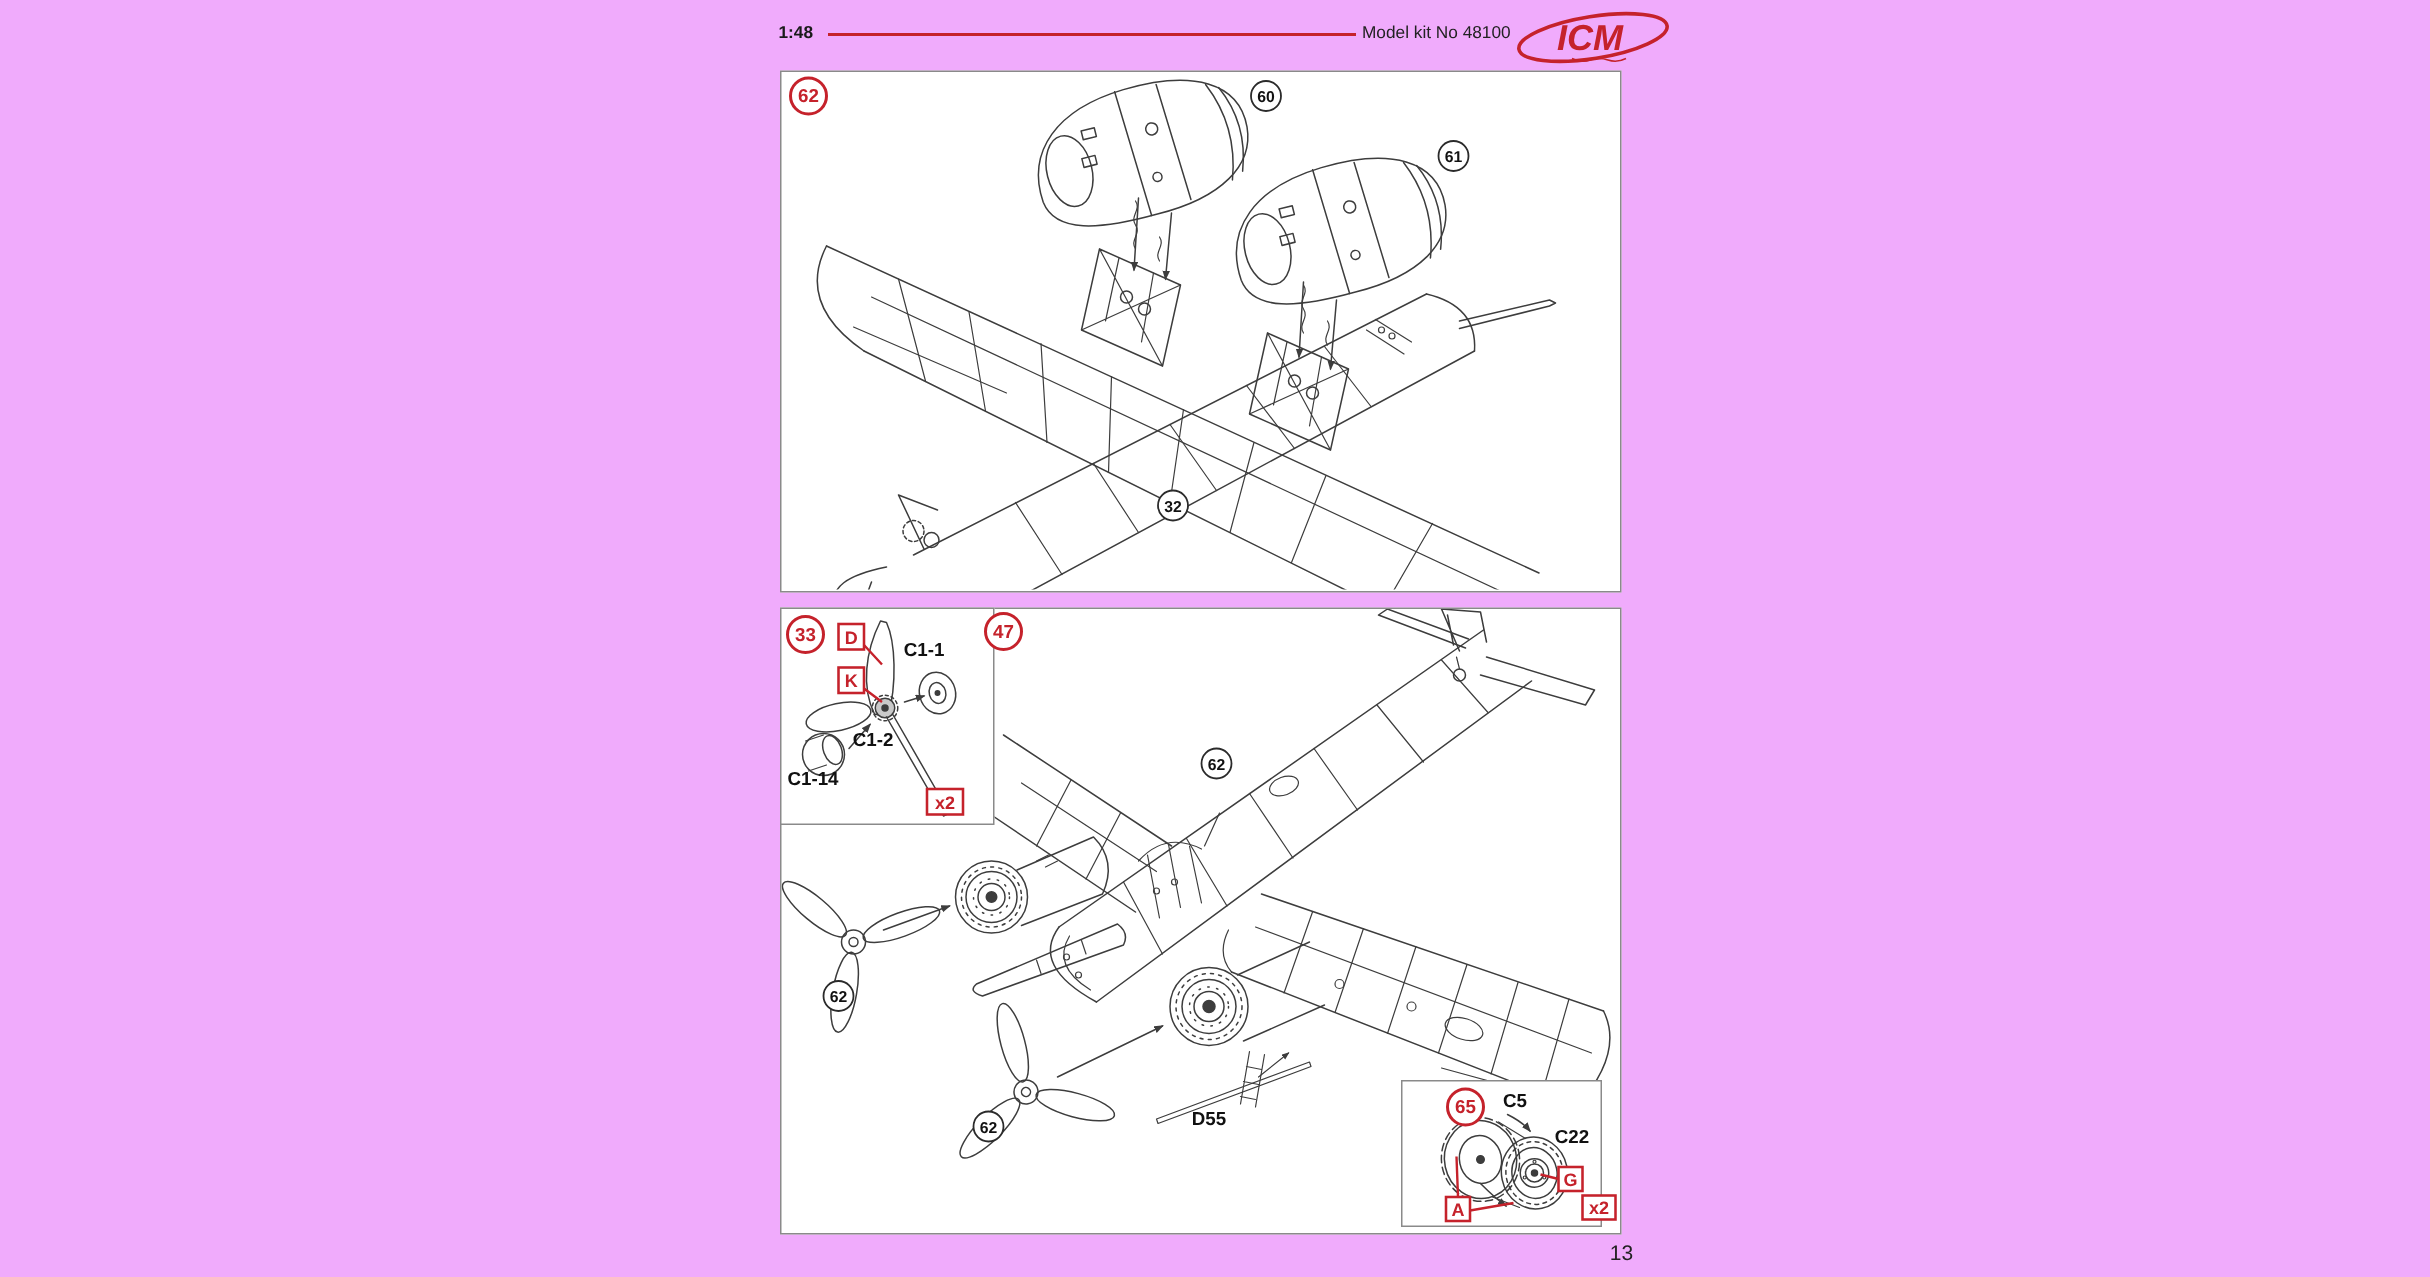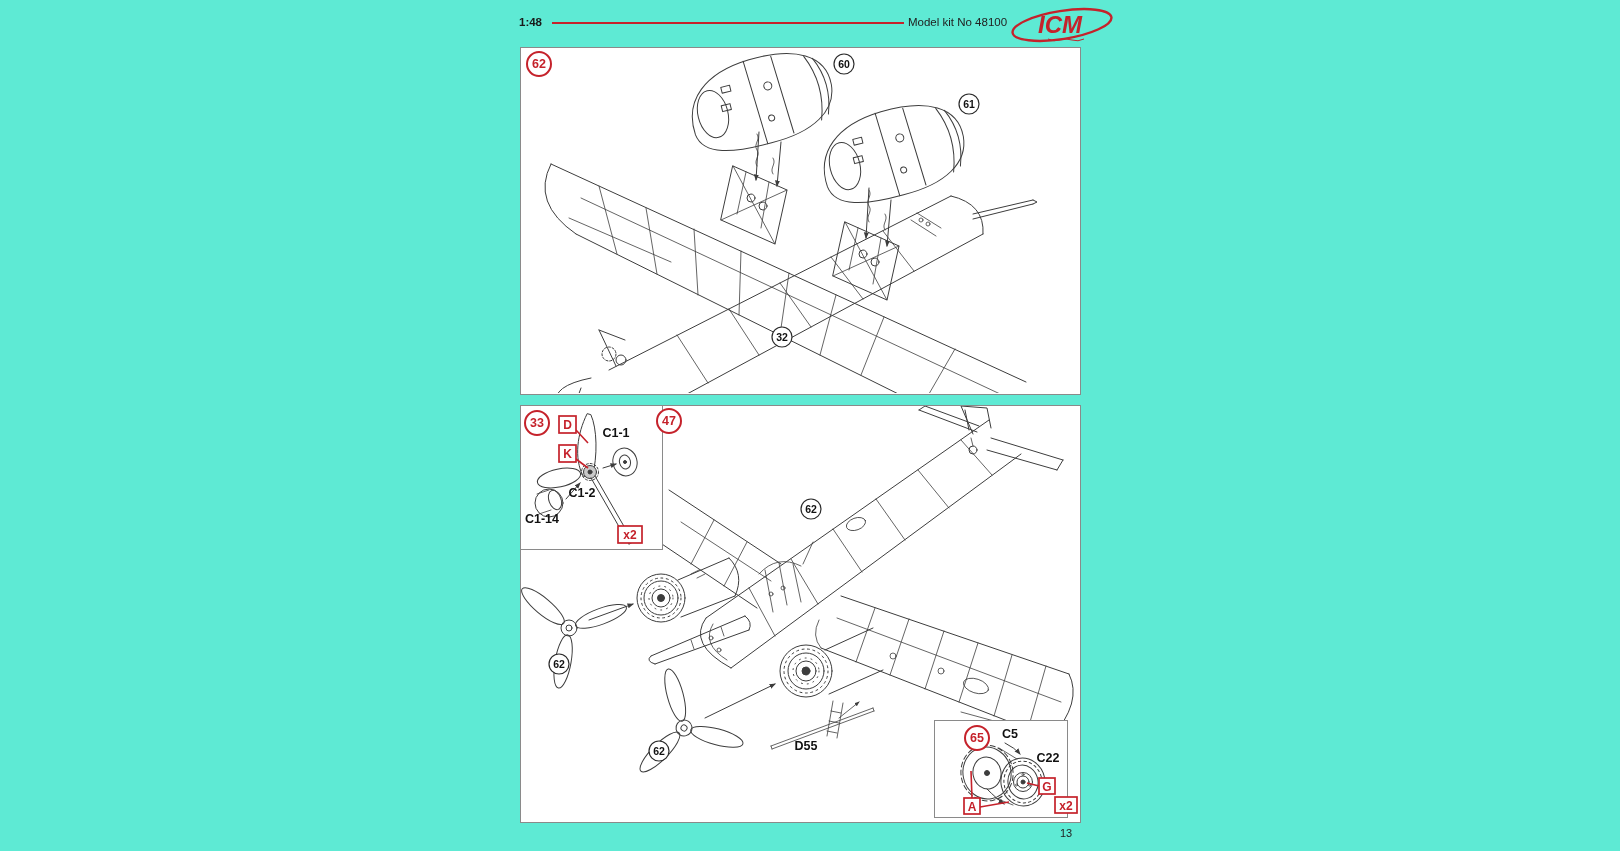--- a/index.html
+++ b/index.html
@@ -1,27 +1,27 @@
 <!DOCTYPE html>
 <html><head>
 <meta charset="utf-8">
 <style>
   html,body{margin:0;padding:0;background:#fff;}
-  .page{position:relative;width:1620px;height:851px;background:#5eead4;overflow:hidden;
+  .page{position:relative;width:1620px;height:851px;background:#f0abfc;overflow:hidden;
         font-family:"Liberation Sans",sans-serif;color:#1a1a1a;}
   .abs{position:absolute;}
   .box{position:absolute;border:1.5px solid #8a8a8a;background:#fff;box-sizing:border-box;}
   .badge{position:absolute;width:22px;height:22px;border:2px solid #c5222b;border-radius:50%;
          background:#fff;color:#c5222b;font-weight:bold;font-size:12.5px;line-height:22px;
          text-align:center;z-index:5;}
   .hdr-scale{font-weight:bold;font-size:11.5px;}
   .hdr-kit{font-size:11.5px;color:#222;}
   .hdr-line{height:1.5px;background:#c5222b;}
   .footer-site{font-weight:bold;font-size:14.5px;color:#c5222b;text-align:center;}
-  .footer-page{font-size:11px;color:#222;text-align:left;}
+  .footer-page{font-size:14px;color:#222;text-align:center;}
   svg{display:block;}
   svg text{font-family:"Liberation Sans",sans-serif;}
   .art{stroke:#3d3d3d;stroke-width:1;fill:none;stroke-linecap:round;stroke-linejoin:round;}
   .thin{stroke-width:.8;}
   .red-line{stroke:#c5222b;stroke-width:1.6;fill:none;}
   .red-box{stroke:#c5222b;stroke-width:1.7;fill:#fff;}
   .red-label{fill:#c5222b;font-weight:bold;font-size:12px;}
   .part-label{fill:#111;font-weight:bold;font-size:12.5px;}
   .callout-circle{stroke:#2b2b2b;stroke-width:1.2;fill:#fff;}
   .callout-num{fill:#111;font-weight:bold;font-size:10.5px;}

